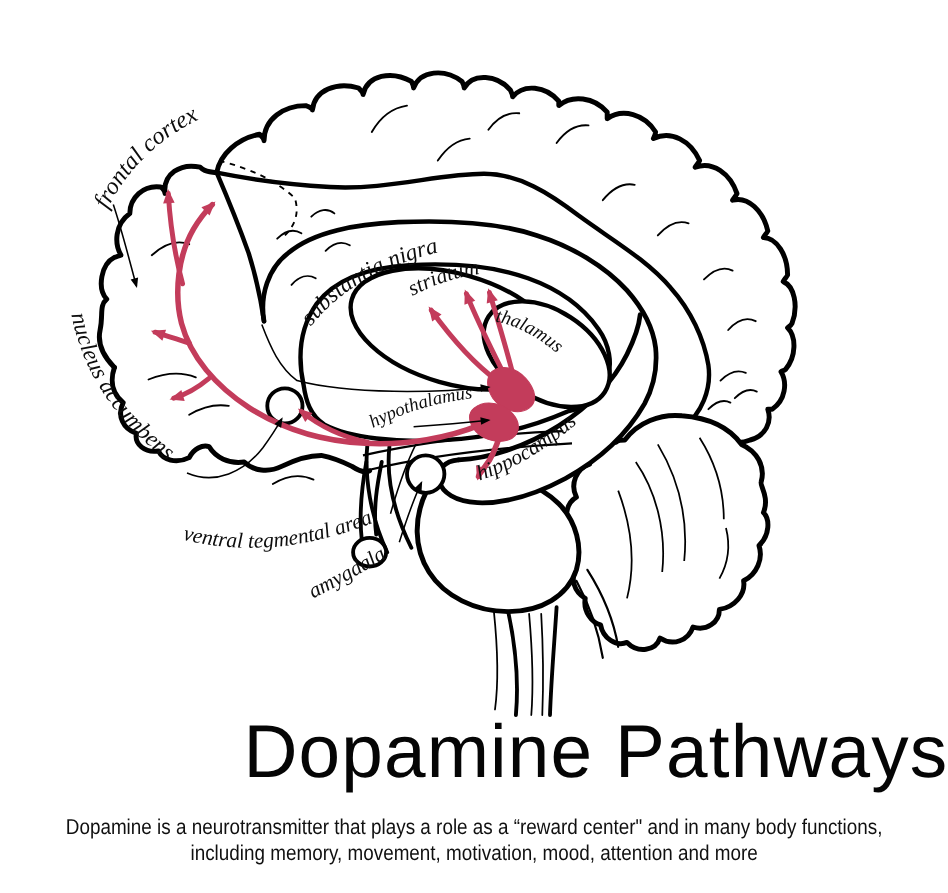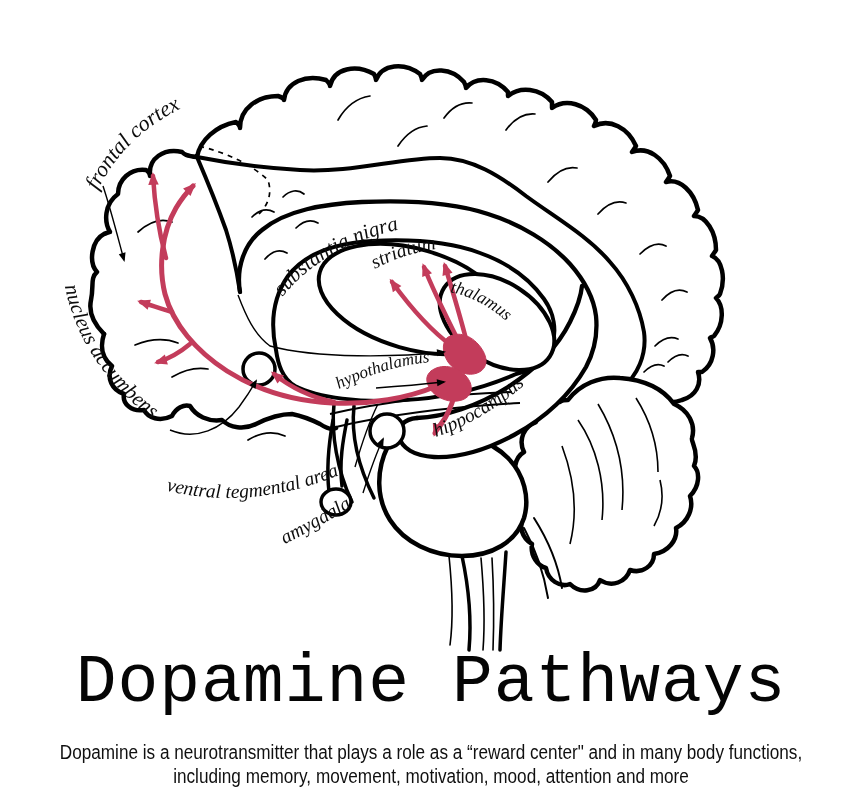--- a/index.html
+++ b/index.html
@@ -9,22 +9,22 @@
   .anat-label{font-family:"Liberation Serif", serif;font-style:italic;fill:#0d0d0d;}
   .lbl-frontal{font-size:22px;}
   .lbl-nacc{font-size:21px;}
   .lbl-sn{font-size:21px;}
   .lbl-striatum{font-size:19.5px;}
   .lbl-thalamus{font-size:17.5px;}
   .lbl-hypothal{font-size:17px;}
   .lbl-hippo{font-size:19.5px;}
   .lbl-vta{font-size:19.5px;}
   .lbl-amyg{font-size:19.5px;}
-  .title{position:absolute;left:0;top:644px;width:862px;text-align:center;
-         font-family:Liberation Mono, monospace;font-size:68px;color:#050505;
+  .title{position:absolute;left:0;top:644px;width:862px;text-align:right;
+         font-family:Liberation Sans, sans-serif;font-size:68px;color:#050505;
          letter-spacing:1px;white-space:nowrap;}
   .subtitle{position:absolute;left:0;top:740px;width:862px;text-align:center;
             font-family:"Liberation Sans", sans-serif;font-size:19.5px;color:#101010;
             line-height:24px;transform:scaleX(0.88);transform-origin:431px 0;}
   .k-line{stroke:#000;fill:none;}
   .k-fill{fill:#fff;stroke:#000;}
 </style>
 </head>
 <body>
 

